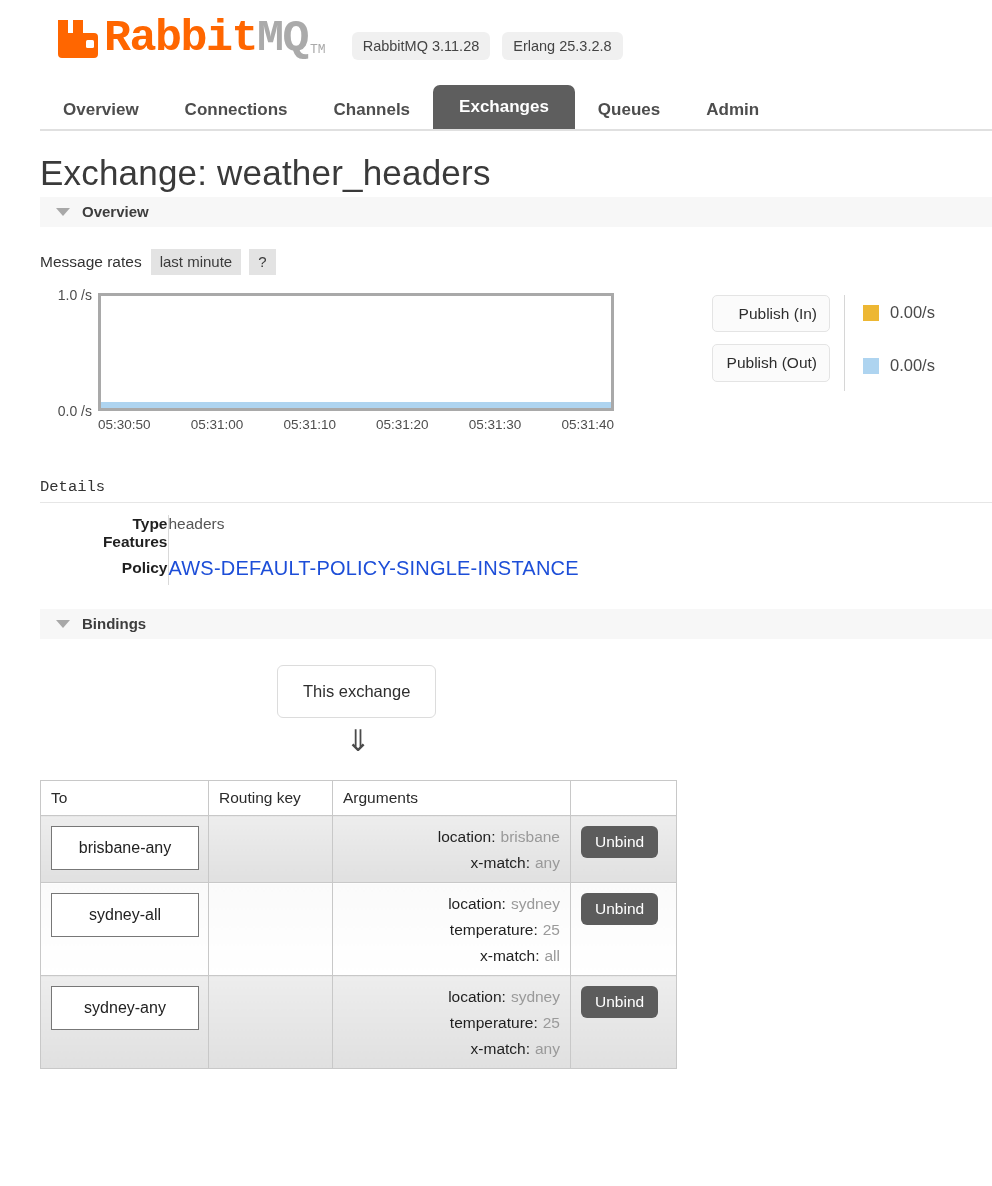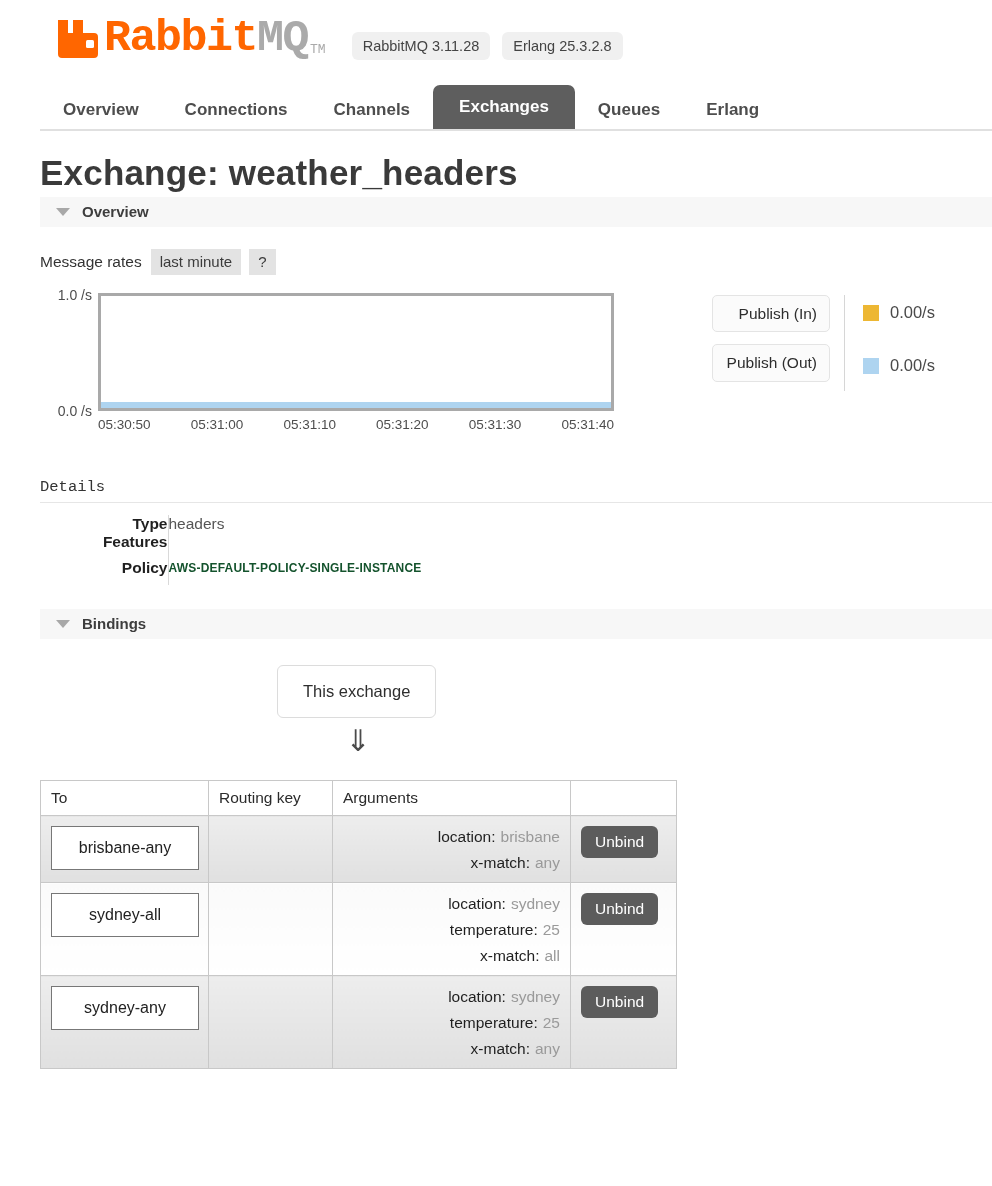--- a/index.html
+++ b/index.html
@@ -90,21 +90,21 @@
   .nav-tab.active {
     background: #5e5e5e;
     color: #ffffff;
     border-radius: 7px 7px 0 0;
     padding: 13px 26px 14px 26px;
   }
 
   
   .page-title {
     font-size: 35px;
-    font-weight: 700;
+    font-weight: 400;
     color: #3a3a3a;
     margin: 22px 0 4px 40px;
     letter-spacing: 0.2px;
   }
 
   
   .section-bar {
     width: 952px;
     margin-left: 40px;
     background: #f7f7f7;
@@ -251,24 +251,24 @@
     padding: 6px 14px 6px 0;
     width: 128px;
     border-right: 1px solid #d9d9d9;
   }
   .dt-value {
     padding: 6px 0 6px 18px;
     font-size: 15.5px;
     color: #555555;
   }
   .dt-value.policy {
-    font-weight: 700;
-    color: #14532d;
+    font-weight: 400;
+    color: #1d4ed8;
     letter-spacing: 0.2px;
-    font-size: 12px;
+    font-size: 20px;
   }
   .dt-row-tall td { height: 34px; }
 
   
   .bindings-bar { margin-top: 24px; }
   .this-exchange-wrap {
     width: 848px;
     display: flex;
     justify-content: flex-start;
     margin-top: 26px;
@@ -383,21 +383,21 @@
     <span class="version-badge">Erlang 25.3.2.8</span>
   </div>
 </div>
 
 <div class="nav">
   <div class="nav-tab">Overview</div>
   <div class="nav-tab">Connections</div>
   <div class="nav-tab">Channels</div>
   <div class="nav-tab active">Exchanges</div>
   <div class="nav-tab">Queues</div>
-  <div class="nav-tab">Erlang</div>
+  <div class="nav-tab">Admin</div>
 </div>
 
 <div class="page-title">Exchange: weather_headers</div>
 
 <div class="section-bar">
   <span class="caret"></span>
   <span class="section-title">Overview</span>
 </div>
 
 <div class="rates-row">

